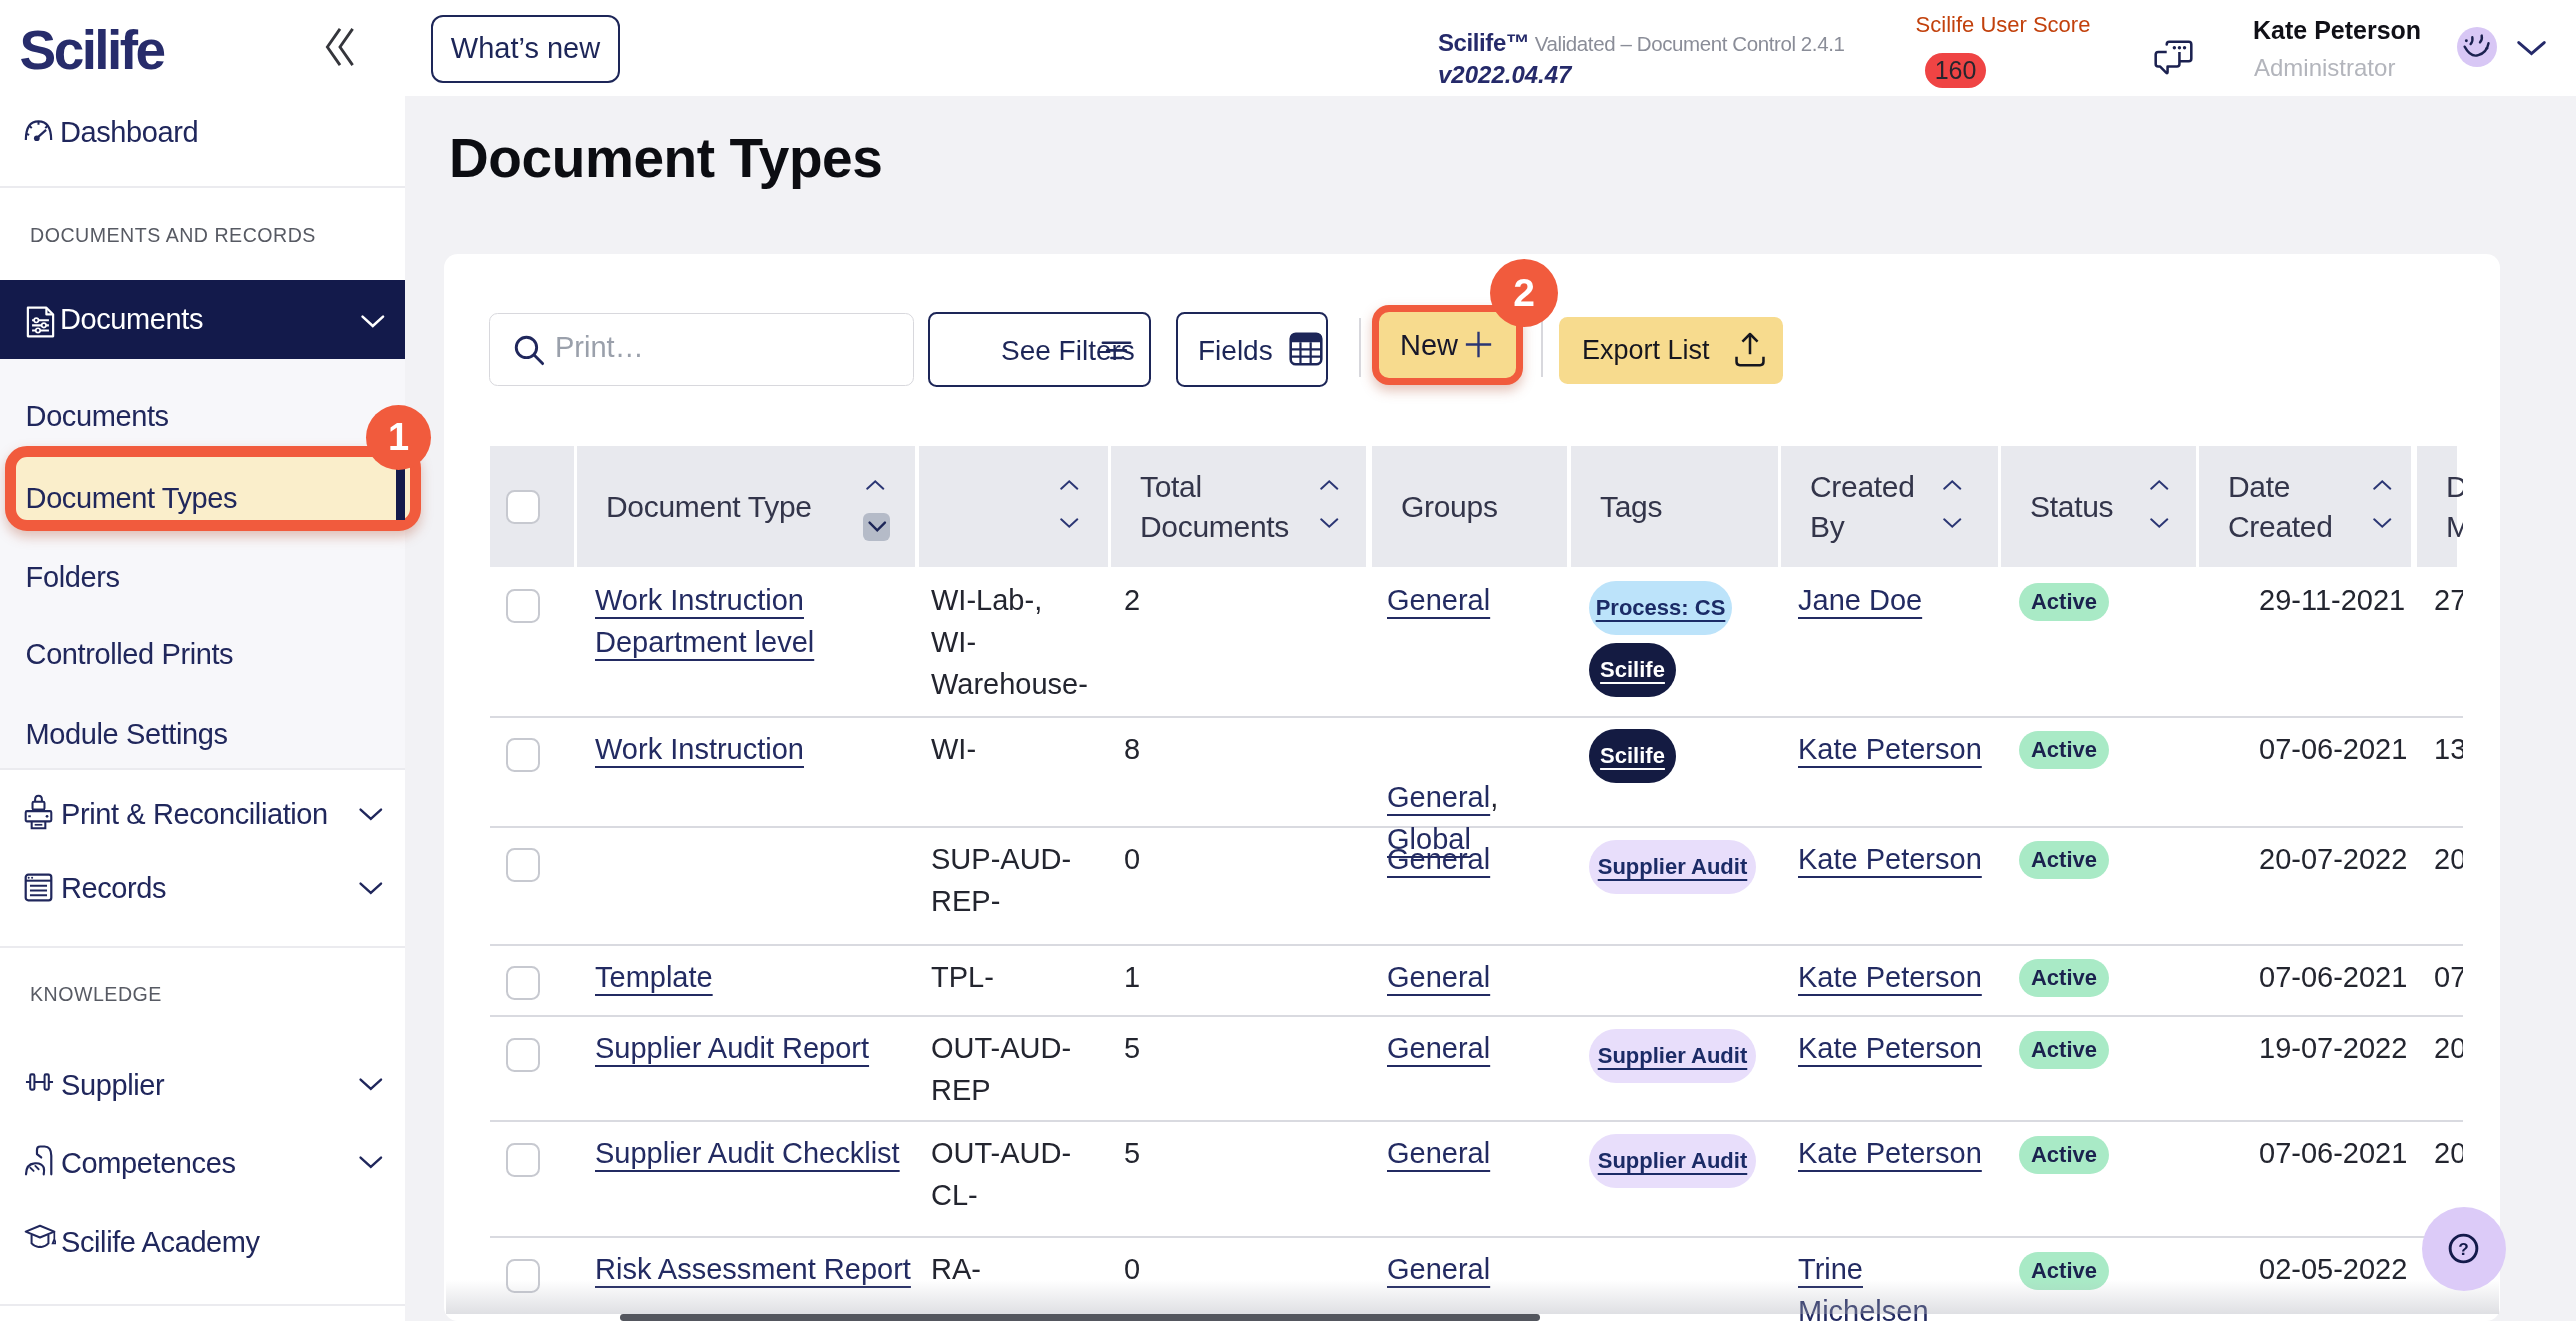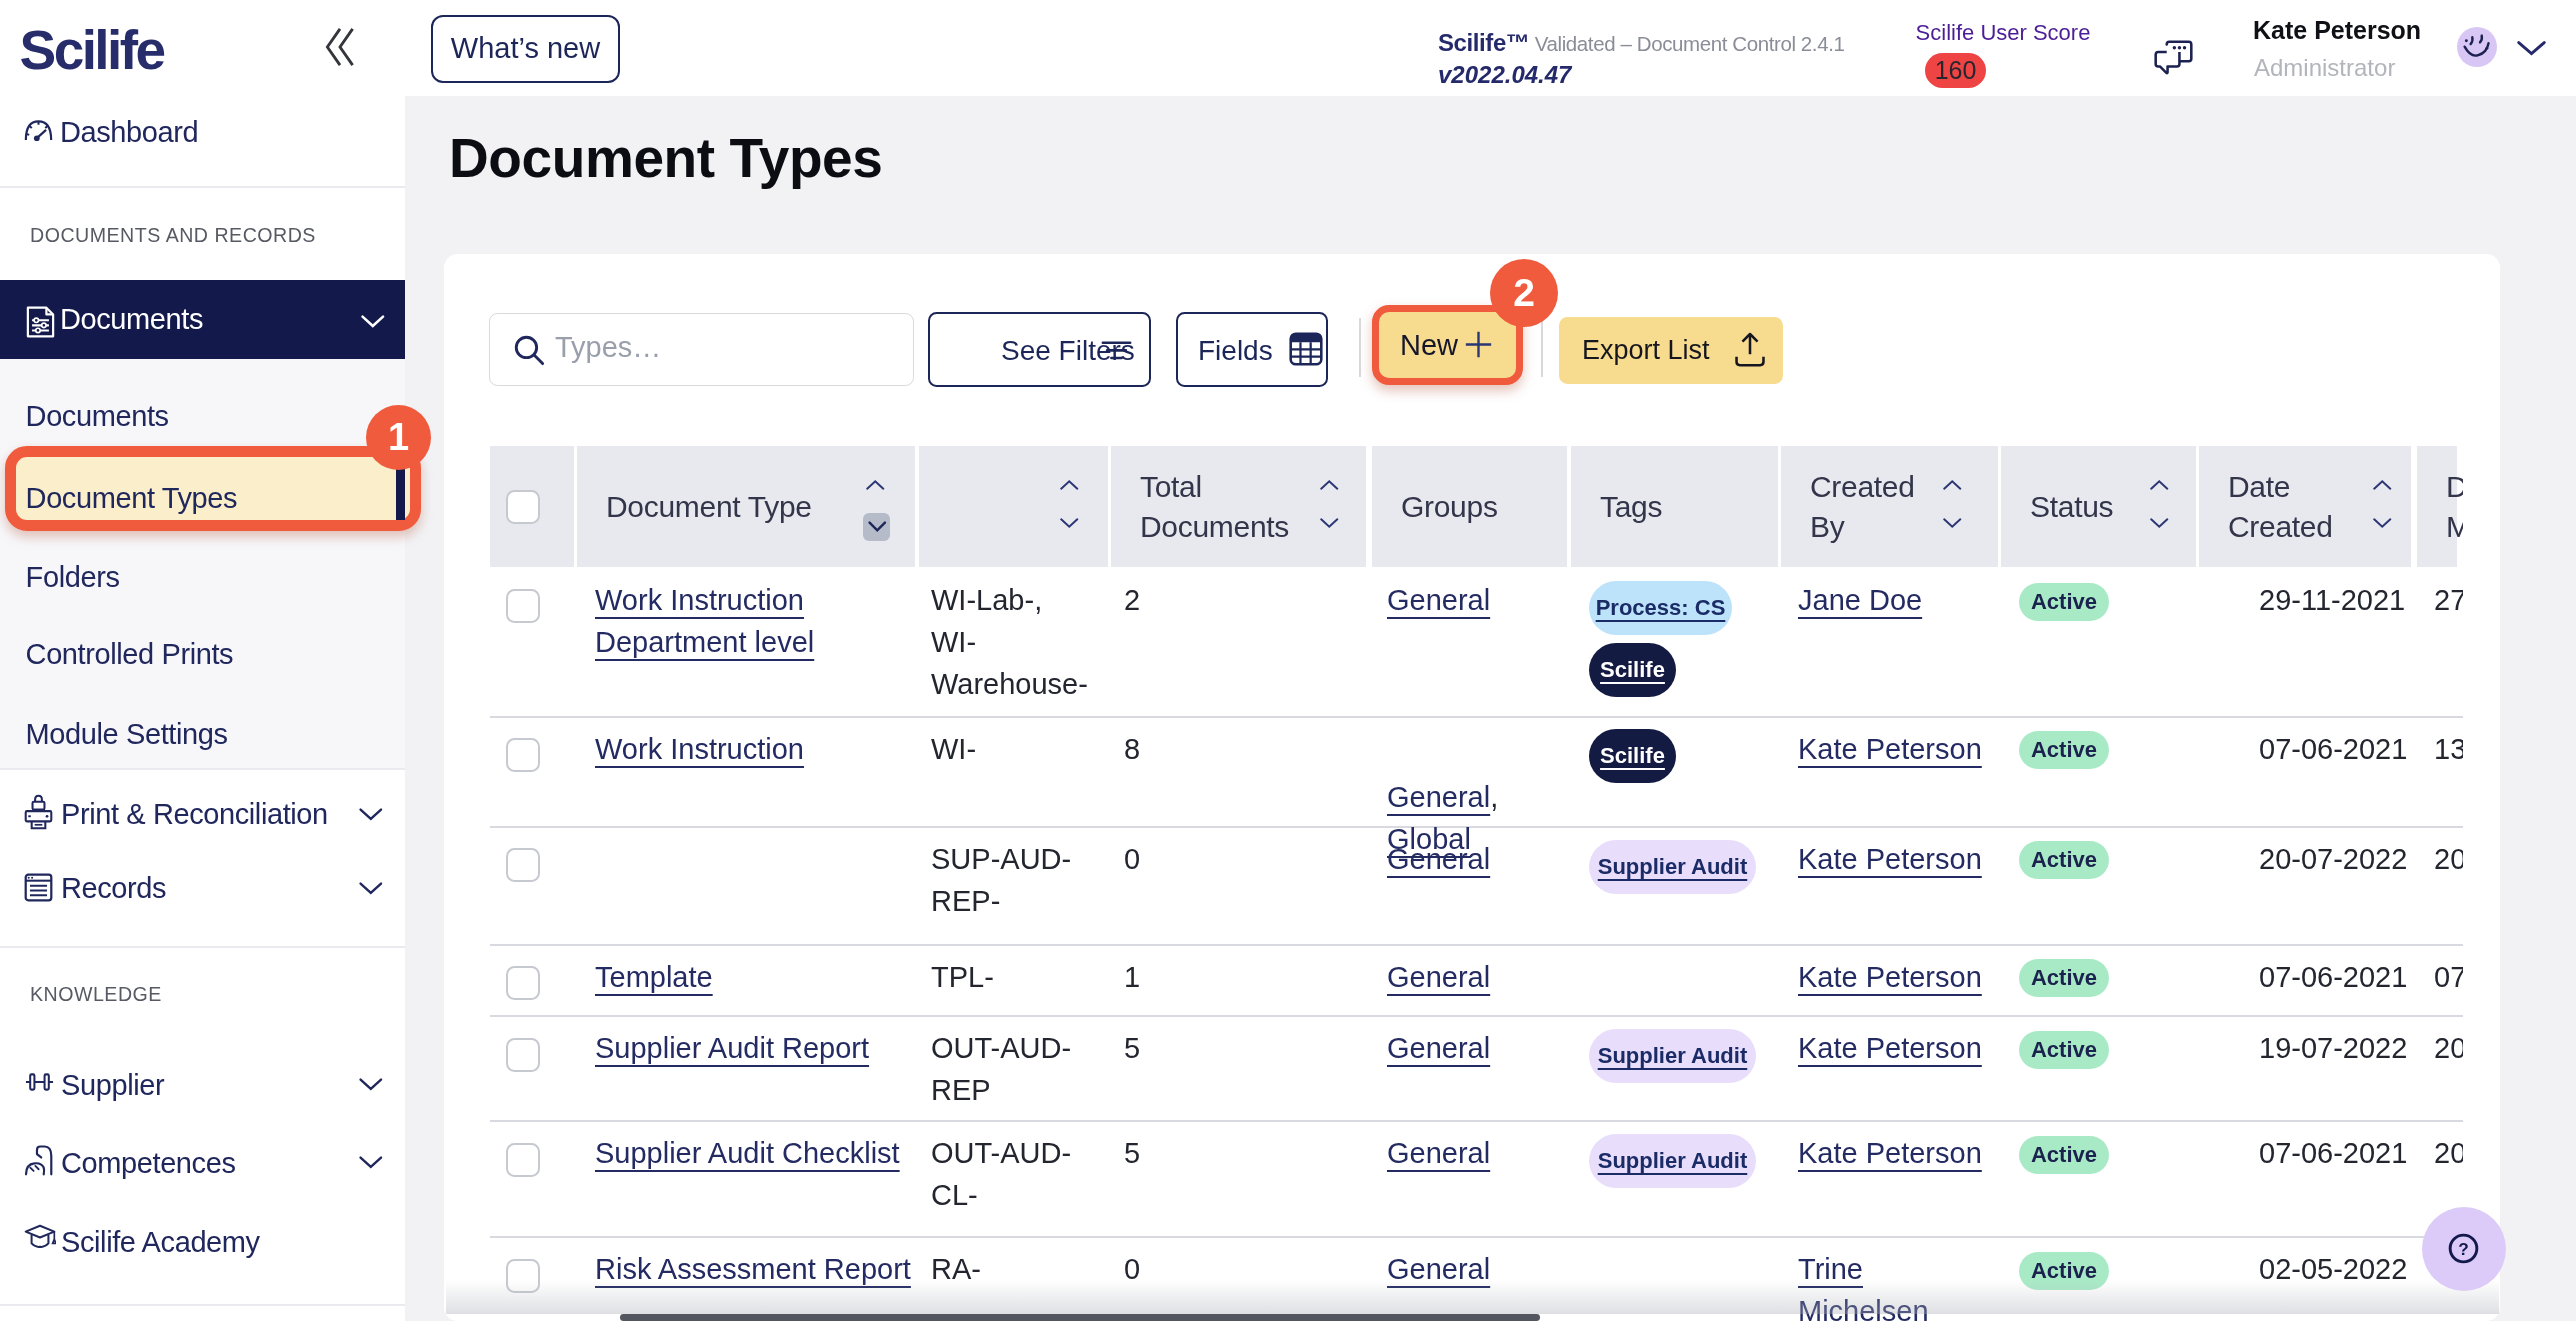--- a/index.html
+++ b/index.html
@@ -29,21 +29,21 @@
   <svg class="abs" style="left:324px;top:25.6px;" width="32" height="42" viewBox="0 0 38 49">
     <path d="M19 3 L4 24.5 L19 46" fill="none" stroke="#35363c" stroke-width="3.4"></path>
     <path d="M34 3 L19 24.5 L34 46" fill="none" stroke="#35363c" stroke-width="3.4"></path>
   </svg>
 
   <div class="abs" style="left:431px;top:14.5px;width:189px;height:68px;border:2.6px solid #1d2658;border-radius:12px;background:#fff;font-size:29px;color:#1d2658;text-align:center;line-height:63px;">What’s new</div>
 
   <div class="abs" style="left:1438px;top:29px;font-size:20.5px;color:#8a8d98;white-space:nowrap;letter-spacing:-0.4px;"><span style="color:#252a6a;font-weight:bold;font-size:24px;">Scilife™</span> Validated – Document Control 2.4.1</div>
   <div class="abs" style="left:1438px;top:61px;font-size:24px;color:#252a6a;font-weight:bold;font-style:italic;">v2022.04.47</div>
 
-  <div class="abs" style="left:1909px;top:20px;width:188px;text-align:center;font-size:22px;color:#4c1d95;white-space:nowrap;">Scilife User Score</div>
+  <div class="abs" style="left:1909px;top:12px;width:188px;text-align:center;font-size:22px;color:#c2410c;white-space:nowrap;">Scilife User Score</div>
   <div class="abs" style="left:1925px;top:53px;width:61px;height:35px;border-radius:18px;background:#ef4444;font-size:25px;color:#26262e;text-align:center;line-height:35px;">160</div>
 
   <svg class="abs" style="left:2154px;top:40px;" width="39" height="41" viewBox="0 0 46 48">
     <path d="M15 5 Q15 2 18 2 L41 2 Q44 2 44 5 L44 22 Q44 25 41 25 L36 25 L36 25 L30 25" fill="#fff" stroke="#1b2150" stroke-width="3" stroke-linejoin="round" stroke-linecap="round"></path>
     <path d="M30 14 L30 28 Q30 31 27 31 L16 31 L16 38 Q16 40 14 38 L7 31 L5 31 Q2 31 2 28 L2 17 Q2 14 5 14 L15 14" fill="#fff" stroke="#1b2150" stroke-width="3" stroke-linejoin="round"></path>
     <circle cx="24" cy="9" r="2" fill="#1b2150"></circle>
       <circle cx="30" cy="9" r="2" fill="#1b2150"></circle>
       <circle cx="36" cy="9" r="2" fill="#1b2150"></circle>
   </svg>
 
@@ -165,21 +165,21 @@
 
   <div class="abs" style="left:449px;top:126px;font-size:55px;font-weight:bold;color:#0c0d12;letter-spacing:-0.4px;">Document Types</div>
 
   <div class="abs" style="left:444px;top:254px;width:2056px;height:1067px;background:#fff;border-radius:13.7px;"></div>
 
   <div class="abs" style="left:489px;top:313px;width:425px;height:73px;border:1.7px solid #d8d8dd;border-radius:8.5px;background:#fff;"></div>
   <svg class="abs" style="left:512px;top:333px;" width="34" height="34" viewBox="0 0 40 40">
     <circle cx="17" cy="17" r="12" fill="none" stroke="#20275c" stroke-width="3.4"></circle>
     <path d="M26 26 L36 36" stroke="#20275c" stroke-width="3.4" stroke-linecap="round"></path>
   </svg>
-  <div class="abs" style="left:555px;top:331px;font-size:29px;color:#9aa0ab;">Types…</div>
+  <div class="abs" style="left:555px;top:331px;font-size:29px;color:#9aa0ab;">Print…</div>
 
   <div class="abs" style="left:928px;top:312px;width:223px;height:75px;border:2.6px solid #1d2658;border-radius:8.5px;background:#fff;"></div>
   <div class="abs" style="left:956px;top:335px;font-size:28px;color:#1d2658;margin-left:45px;">See Filters</div>
   <svg class="abs" style="left:1101px;top:341px;" width="31" height="20.5" viewBox="0 0 36 24">
     <path d="M2 2 L34 2 M7 11 L29 11 M12 20 L24 20" stroke="#1d2658" stroke-width="3" stroke-linecap="round"></path>
   </svg>
 
   <div class="abs" style="left:1176px;top:312px;width:152px;height:75px;border:2.6px solid #1d2658;border-radius:8.5px;background:#fff;"></div>
   <div class="abs" style="left:1198px;top:335px;font-size:28px;color:#1d2658;">Fields</div>
   <svg class="abs" style="left:1289px;top:332px;" width="34" height="34" viewBox="0 0 40 40">

